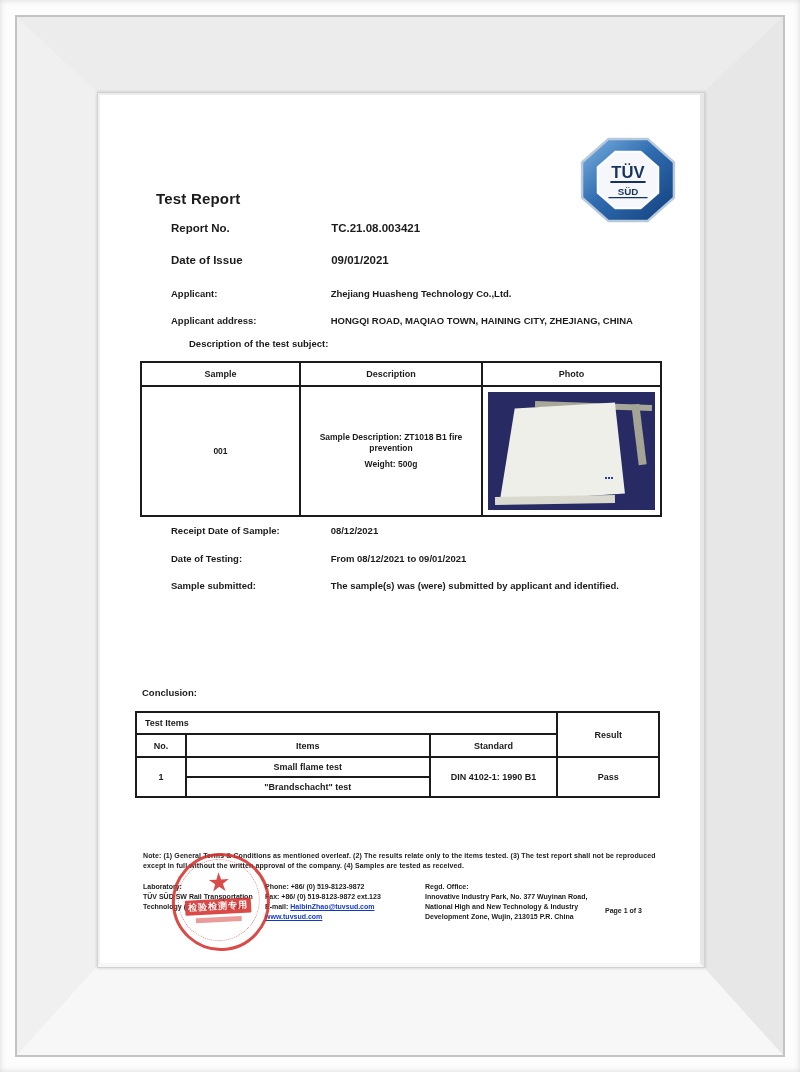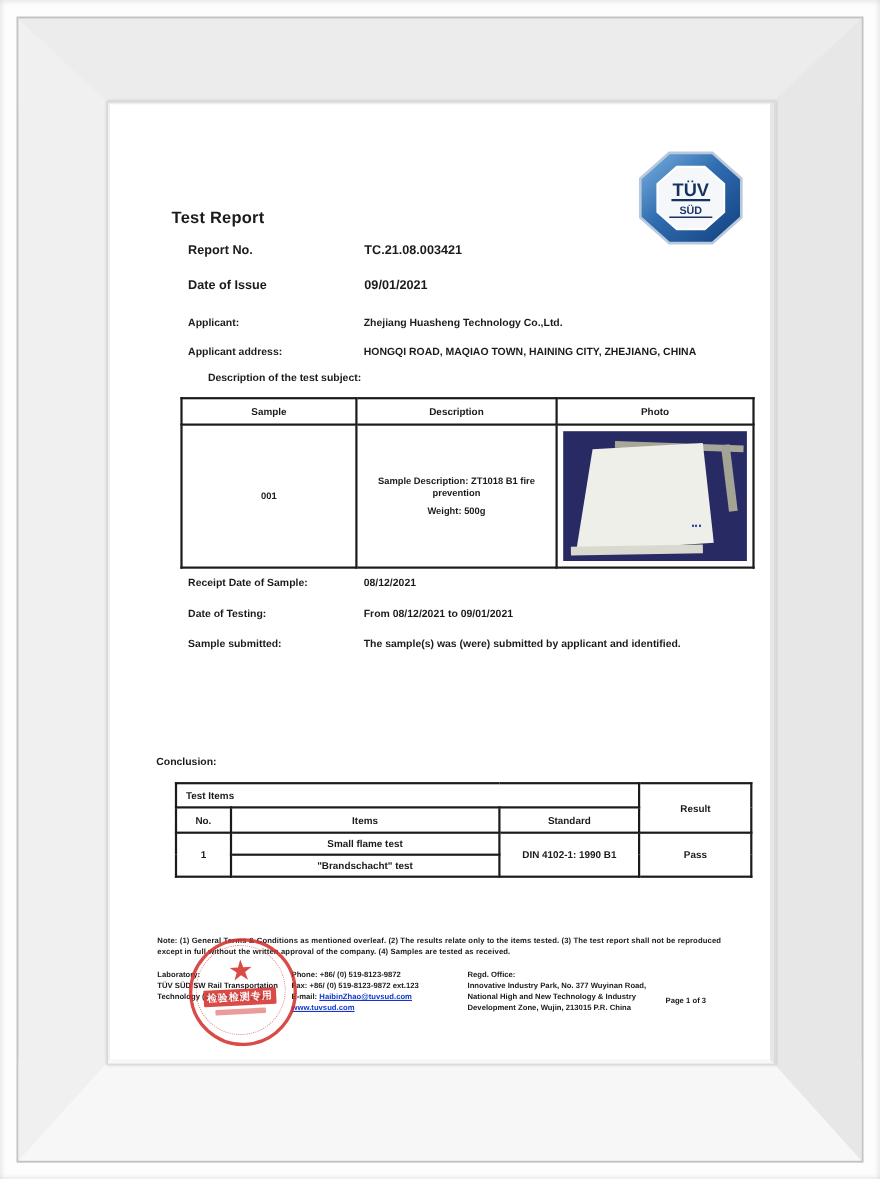--- a/index.html
+++ b/index.html
@@ -27,21 +27,21 @@
   
   .logo{left:478px;top:42px;width:100px;height:86px;}
 
   
   .fieldrow{left:43px;right:16px;white-space:nowrap;margin-left:28px;}
   .flabel{display:inline-block;width:157px;vertical-align:top;}
   .big{font-size:11.5px;}
   .med{font-size:9.5px;}
 
   
-  table{border-collapse:collapse;margin-left:24px;}
+  table{border-collapse:collapse;}
   .t1{left:40px;top:266px;width:522px;font-size:8.5px;}
   .t1 th,.t1 td{border:2px solid #1b1b1b;text-align:center;vertical-align:middle;padding:0;}
   .t1 th{height:22px;font-size:9px;}
   .t1 .c-sample{width:158px;}
   .t1 .c-desc{width:181px;}
   .t1 .c-photo{width:177px;}
   .t1 td.photo-cell{padding:5px;}
   .desc-line{margin:5px 8px;line-height:1.3;}
 
   

